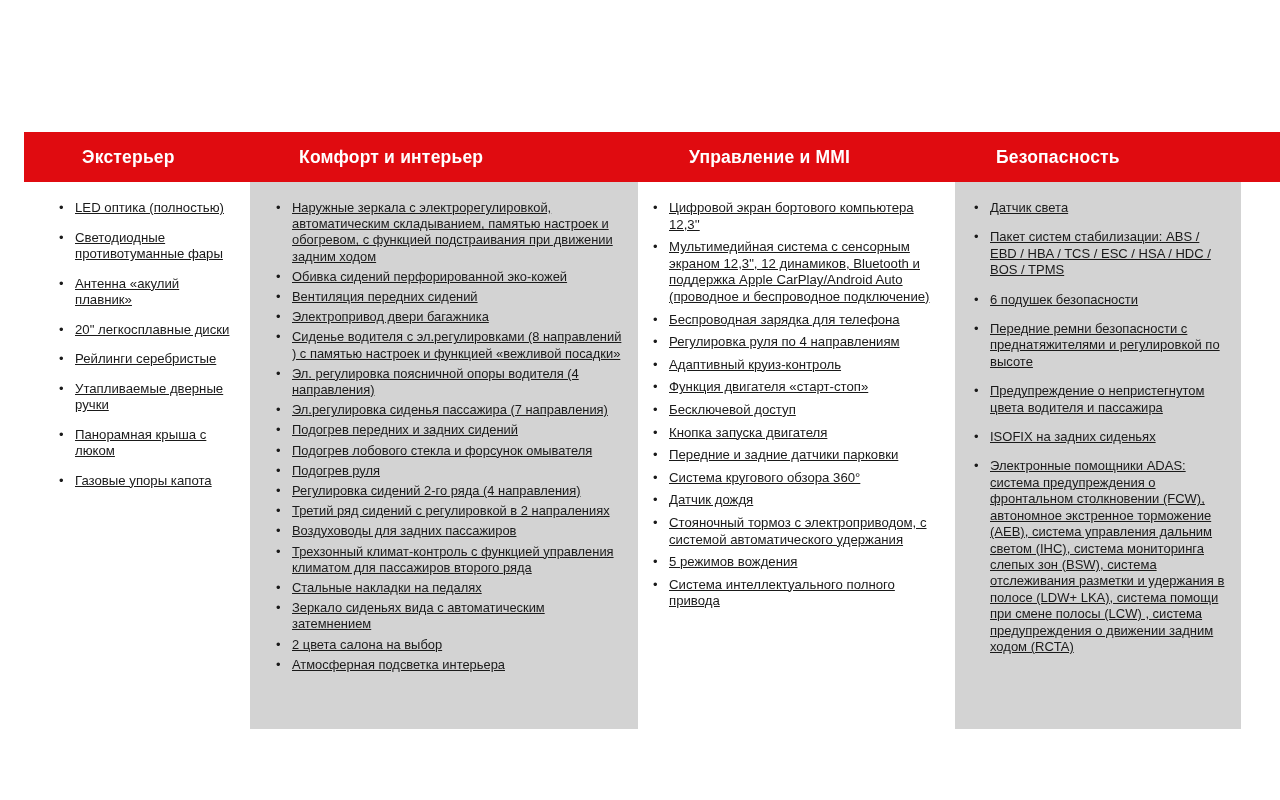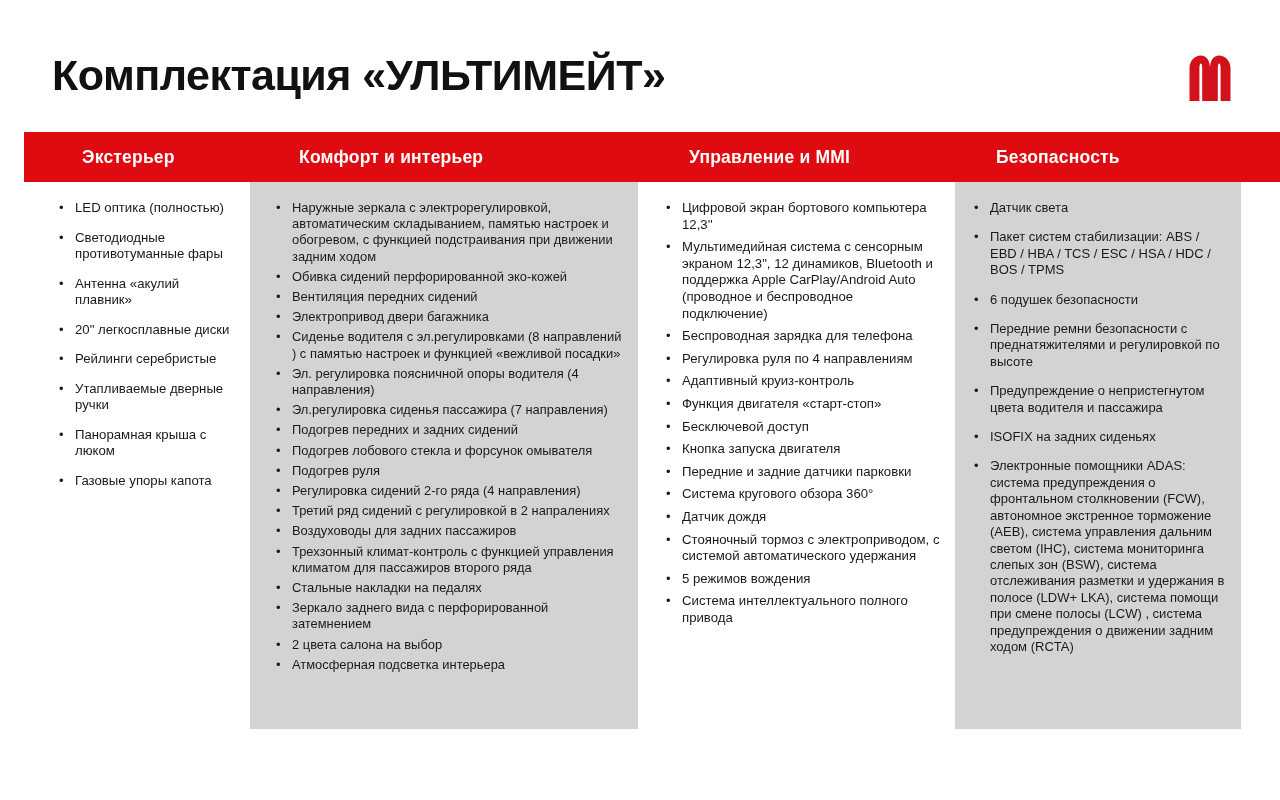--- a/index.html
+++ b/index.html
@@ -91,32 +91,33 @@
     position: absolute;
     top: 0;
     box-sizing: border-box;
   }
   .col.shaded {
     background: #D3D3D3;
   }
 
   .col-1 { left: 0px;    width: 250px; padding: 18px 18px 0 58px; }
   .col-2 { left: 250px;  width: 388px; padding: 18px 12px 18px 25px; height: 547px; }
-  .col-3 { left: 638px;  width: 317px; padding: 18px 14px 0 27px; }
+  .col-3 { left: 638px;  width: 317px; padding: 18px 14px 0 14px; }
   .col-4 { left: 955px;  width: 286px; padding: 18px 16px 0 18px; height: 547px; }
 
   ul.feature-list {
     list-style: none;
     margin: 0;
     padding: 0;
   }
   ul.feature-list > li {
     position: relative;
     padding-left: 17px;
     color: #1a1a1a;
+    text-decoration: underline;
   }
   ul.feature-list > li::before {
     content: "•";
     position: absolute;
     left: 1px;
     top: 0;
     font-size: 13px;
     line-height: inherit;
   }
 
@@ -140,30 +141,20 @@
     font-size: 13.0px;
     line-height: 16.4px;
     margin-bottom: 13px;
   }
 </style>
 </head>
 <body>
 
 <div class="slide">
 
-  <div class="title-bar">
-    <div class="slide-title">Комплектация «УЛЬТИМЕЙТ»</div>
-
-    <div class="brand-logo">
-      <svg viewBox="0 0 44 48" xmlns="http://www.w3.org/2000/svg" aria-hidden="true">
-        <path d="M1.5 47 L1.5 14 C1.5 6.5 7 1.5 12.8 1.5 C18.6 1.5 22 6.5 22 14 L22 47 L14.2 47 L14.2 14.5 C14.2 11.2 13.6 9.4 12.8 9.4 C12 9.4 11.4 11.2 11.4 14.5 L11.4 47 Z" fill="#D1121A"></path>
-        <path d="M22 47 L22 14 C22 6.5 25.4 1.5 31.2 1.5 C37 1.5 42.5 6.5 42.5 14 L42.5 47 L32.6 47 L32.6 14.5 C32.6 11.2 32 9.4 31.2 9.4 C30.4 9.4 29.8 11.2 29.8 14.5 L29.8 47 Z" fill="#D1121A"></path>
-      </svg>
-    </div>
-  </div>
 
   <div class="header-band">
     <div class="col-head ch-1">Экстерьер</div>
     <div class="col-head ch-2">Комфорт и интерьер</div>
     <div class="col-head ch-3">Управление и MMI</div>
     <div class="col-head ch-4">Безопасность</div>
   </div>
 
   <div class="columns">
 
@@ -190,21 +181,21 @@
           <li>Эл. регулировка поясничной опоры водителя (4 направления)</li>
           <li>Эл.регулировка сиденья пассажира (7 направления)</li>
           <li>Подогрев передних и задних сидений</li>
           <li>Подогрев лобового стекла и форсунок омывателя</li>
           <li>Подогрев руля</li>
           <li>Регулировка сидений 2-го ряда (4 направления)</li>
           <li>Третий ряд сидений  с регулировкой в 2 напралениях</li>
           <li>Воздуховоды для задних пассажиров</li>
           <li>Трехзонный климат-контроль с функцией управления климатом для пассажиров второго ряда</li>
           <li>Стальные накладки на педалях</li>
-          <li>Зеркало заднего вида с перфорированной затемнением</li>
+          <li>Зеркало сиденьях вида с автоматическим затемнением</li>
           <li>2 цвета салона на выбор</li>
           <li>Атмосферная подсветка интерьера</li>
         </ul>
     </div>
 
     <div class="col col-3">
       <ul class="feature-list">
           <li>Цифровой экран бортового компьютера 12,3''</li>
           <li>Мультимедийная система с сенсорным экраном 12,3", 12 динамиков, Bluetooth и поддержка Apple CarPlay/Android Auto (проводное и беспроводное подключение)</li>
           <li>Беспроводная зарядка для телефона</li>

